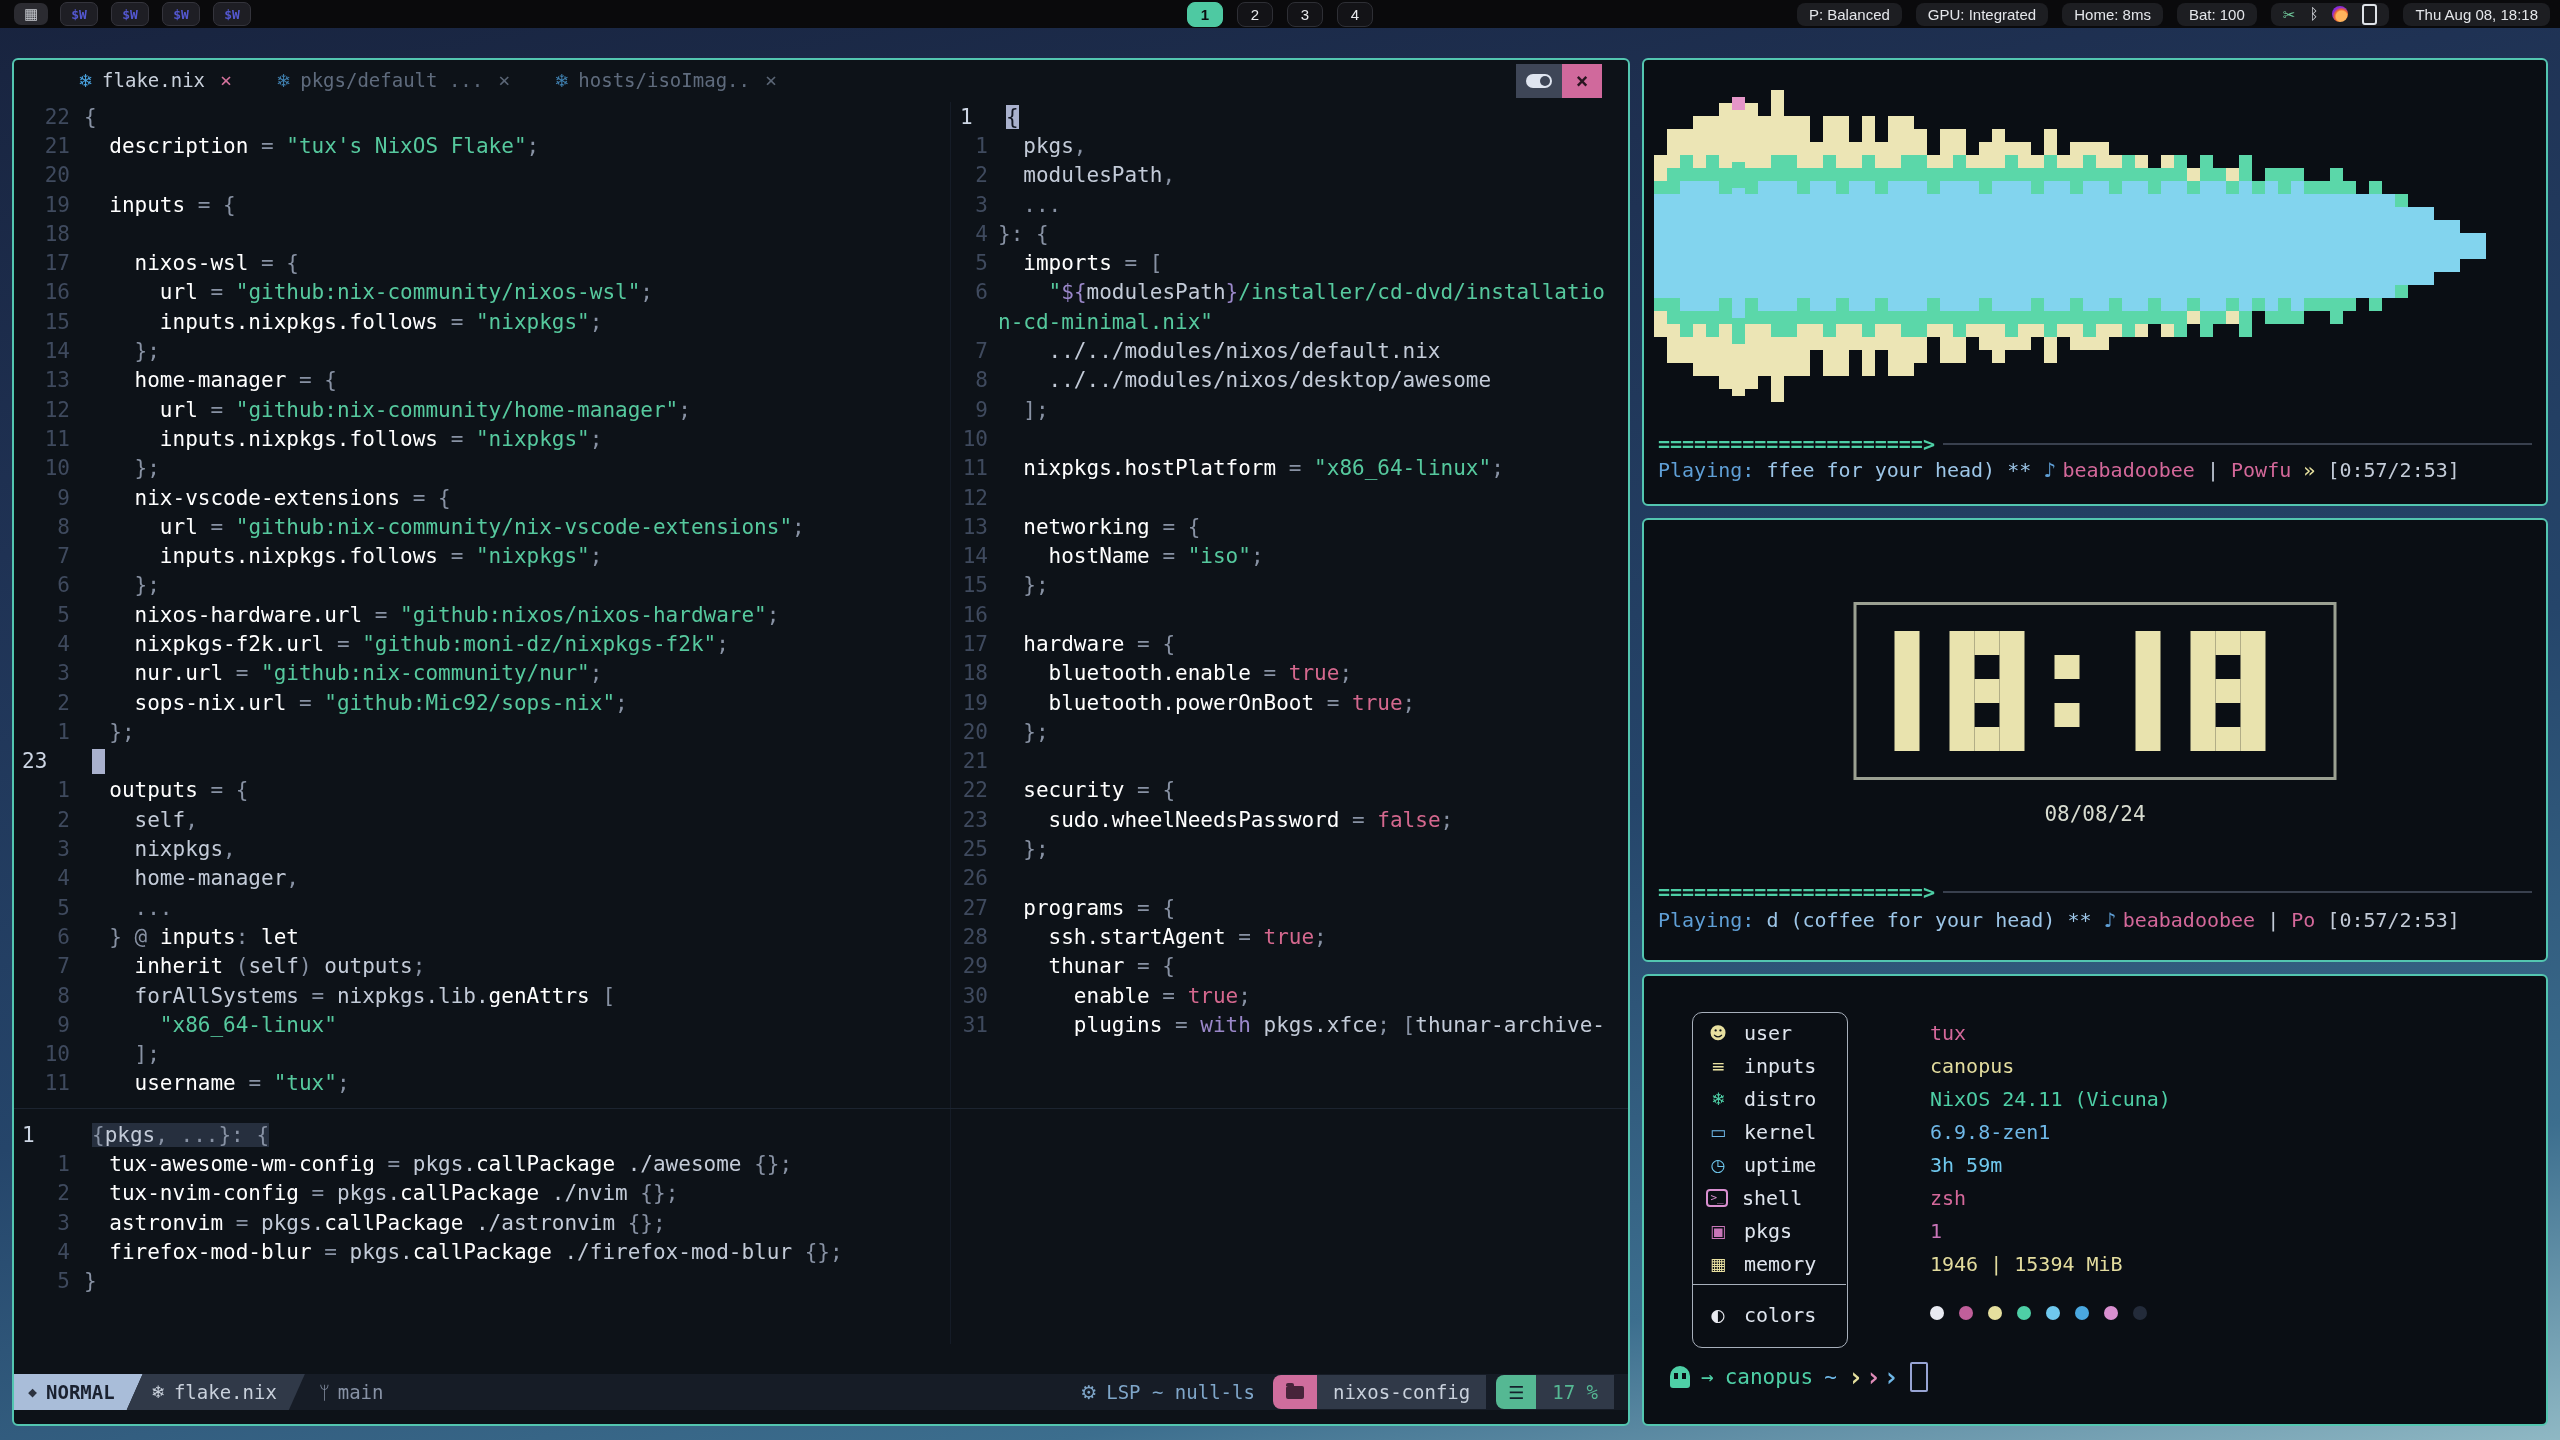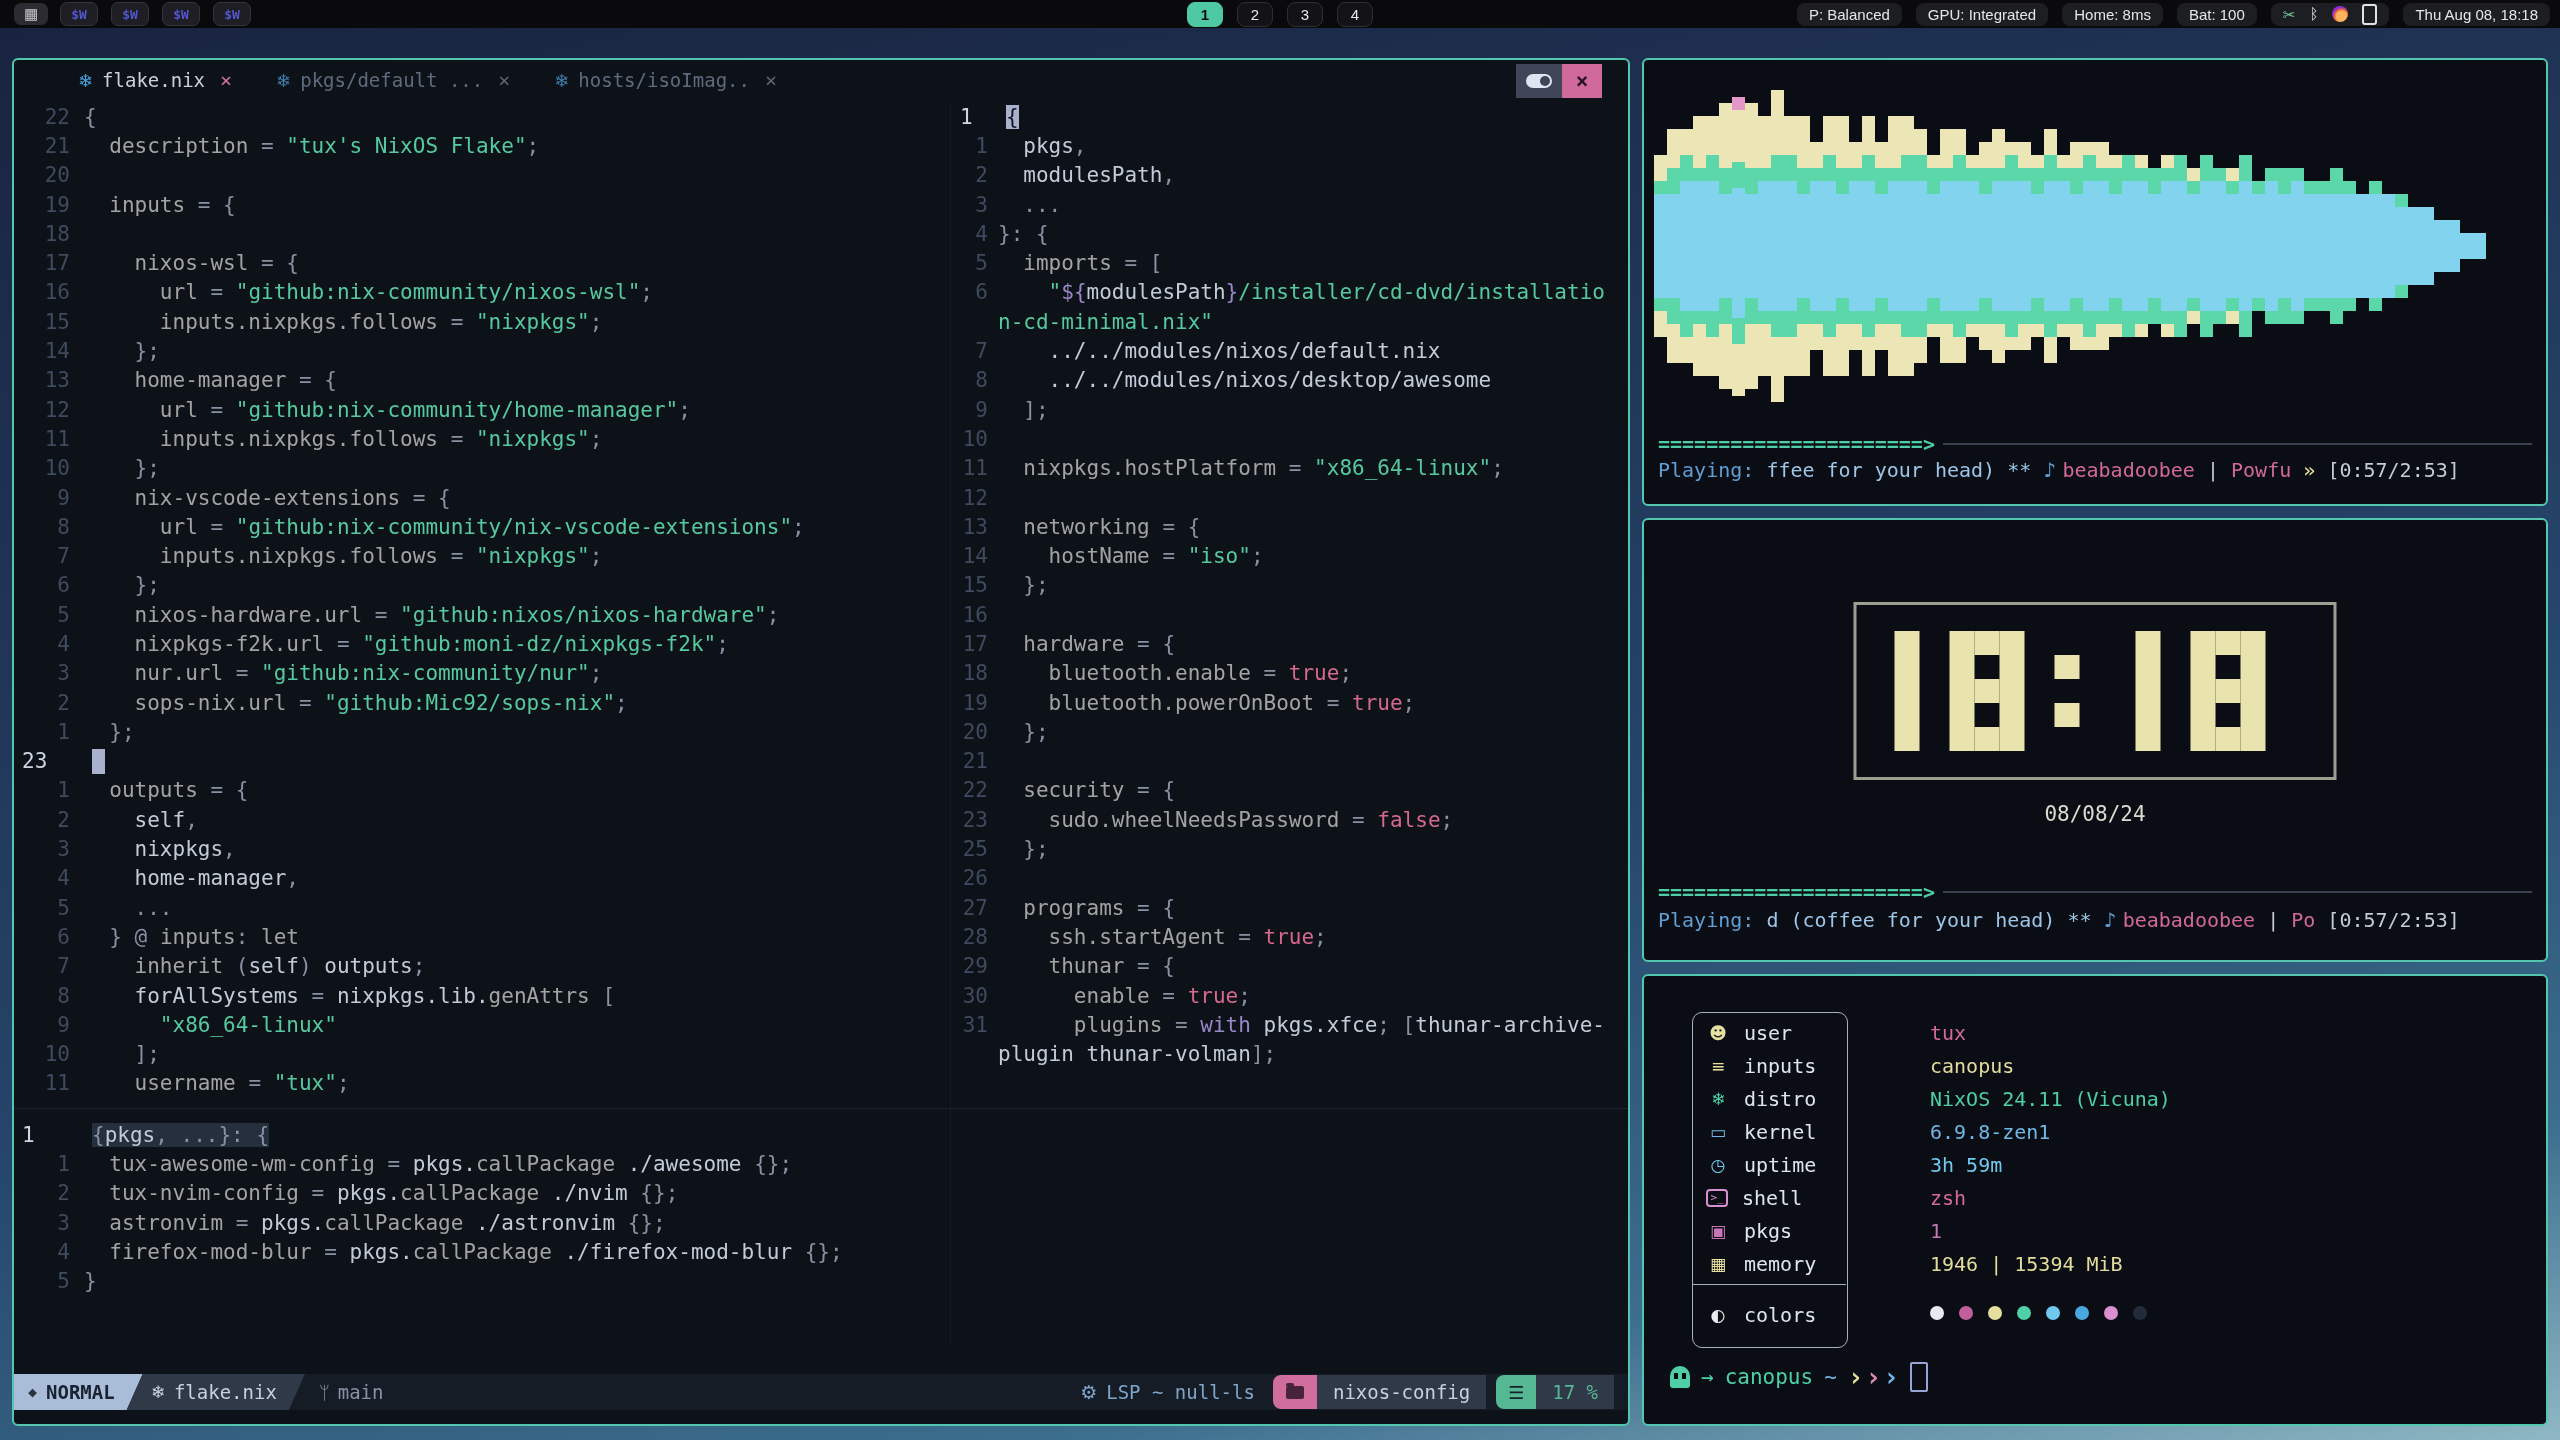--- a/index.html
+++ b/index.html
@@ -51,21 +51,21 @@
   #paneL{left:0;width:936px;}
   #paneR{left:938px;right:0;}
   #paneB{left:0;right:0;top:1060px;font-size:21px;position:absolute;}
   #vsep{position:absolute;left:936px;top:42px;width:1px;bottom:80px;background:#151c27;}
   #hsep{position:absolute;left:0;right:0;top:1048px;height:1px;background:#1c2430;}
   .crow{display:flex;height:29.3px;align-items:center;}
   .ln{flex:none;width:56px;text-align:right;padding-right:14px;color:#3f4a5e;}
   #paneR .ln{width:36px;padding-right:10px;}
   .lncur{text-align:left !important;padding-left:8px;color:#cdd6e4 !important;}
   .ct{white-space:pre;}
-  .tk-w{color:#c3cbd8;} .tk-p{color:#8892a4;} .tk-k{color:#a3a3a3;} .tk-s{color:#56c99e;}
+  .tk-w{color:#c3cbd8;} .tk-p{color:#8892a4;} .tk-k{color:#ffffff;} .tk-s{color:#56c99e;}
   .tk-b{color:#d4688e;} .tk-v{color:#9a87c9;}
   .tk-cu{background:#a9b1cd;color:#101520;}
   .hl{background:#262f3e;}
   .blockcursor{display:inline-block;width:13px;height:25px;background:#a9b1cd;vertical-align:middle;}
   
   #statusline{position:absolute;left:0;right:0;bottom:14px;height:36px;background:#161c26;
     display:flex;align-items:center;font-size:19px;}
   .seg-mode{height:36px;background:#a9bdd9;color:#1a2130;font-weight:bold;display:flex;align-items:center;
     gap:9px;padding:0 28px 0 14px;clip-path:polygon(0 0,100% 0,calc(100% - 16px) 100%,0 100%);}
   .vimic{font-size:15px;color:#2c3340;}
@@ -447,24 +447,20 @@
         <span class="ct"><span class="tk-w">    </span><span class="tk-k">thunar</span><span class="tk-p"> = {</span></span>
       </div>
       <div class="crow">
         <span class="ln">30</span>
         <span class="ct"><span class="tk-w">      </span><span class="tk-k">enable</span><span class="tk-p"> = </span><span class="tk-b">true</span><span class="tk-p">;</span></span>
       </div>
       <div class="crow">
         <span class="ln">31</span>
         <span class="ct"><span class="tk-w">      </span><span class="tk-k">plugins</span><span class="tk-p"> = </span><span class="tk-v">with</span><span class="tk-w"> pkgs.xfce</span><span class="tk-p">; [</span><span class="tk-w">thunar-archive-</span></span>
       </div>
-      <div class="crow">
-        <span class="ln"></span>
-        <span class="ct"><span class="tk-w">plugin thunar-volman</span><span class="tk-p">];</span></span>
-      </div>
     </div>
   <div id="vsep"></div>
   <div id="hsep"></div>
   <div id="paneB">
       <div class="crow">
         <span class="ln lncur">1</span>
         <span class="ct hl"><span class="tk-p">{</span><span class="tk-w">pkgs</span><span class="tk-p">, ...}: {</span></span>
       </div>
       <div class="crow">
         <span class="ln">1</span>

